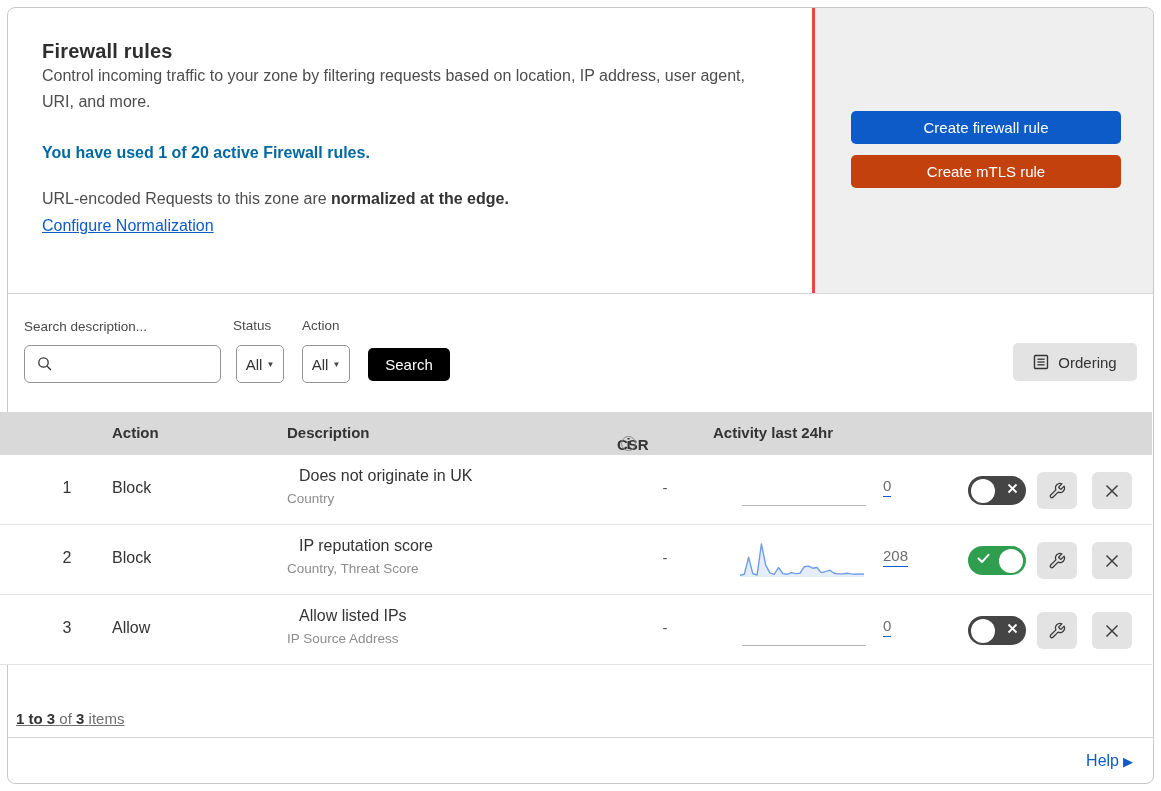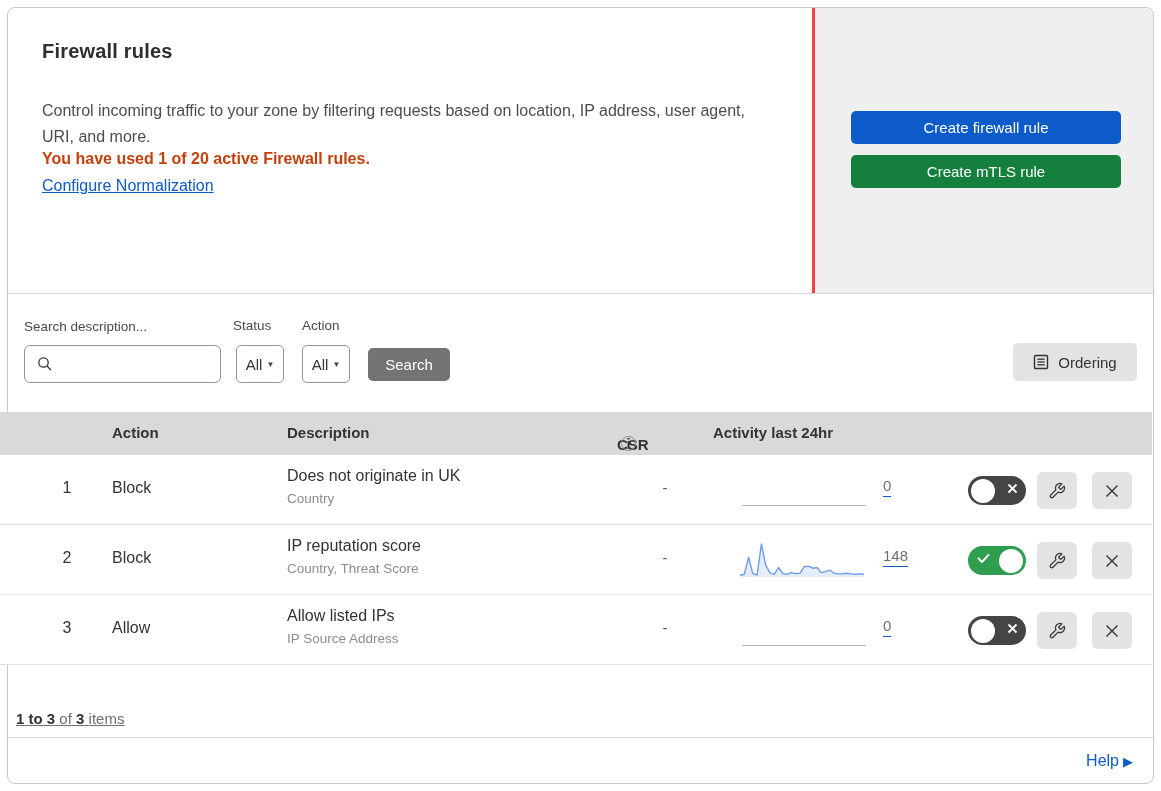--- a/index.html
+++ b/index.html
@@ -4,22 +4,22 @@
 <style>
   * { box-sizing: border-box; margin: 0; padding: 0; }
   html,body { width:1161px; height:791px; background:#fff; font-family:"Liberation Sans", sans-serif; color:#333; }
   .card { position:absolute; left:7px; top:7px; width:1147px; height:777px;
           border:1px solid #c9c9c9; border-radius:8px; background:#fff; }
 
   
   .top-section { position:absolute; left:0; top:0; width:100%; height:286px; border-bottom:1px solid #d6d6d6; }
   .top-left { position:absolute; left:34px; top:32px; width:716px; }
   .page-title { font-size:20px; font-weight:600; color:#2e2e2e; letter-spacing:.2px; }
-  .page-desc { margin-top:35px; font-size:16px; line-height:26px; color:#4d4d4d; }
-  .usage-line { font-size:16px; font-weight:bold; color:#c2410c; }
+  .page-desc { margin-top:0; font-size:16px; line-height:26px; color:#4d4d4d; }
+  .usage-line { margin-top:29px; font-size:16px; font-weight:bold; color:#0369a1; }
   .norm-line { margin-top:28px; font-size:16px; color:#4d4d4d; }
   .norm-line b { color:#333; }
   .config-link { display:inline-block; margin-top:9px; font-size:16px; text-decoration:underline; cursor:pointer; }
   .top-right { position:absolute; left:804px; top:0; width:341px; height:285px;
                background:#efefef; border-left:3px solid #ef4444; border-radius:0 8px 0 0; }
   .blue-btn { position:absolute; left:36px; width:270px; height:33px; border:none; border-radius:5px;
               color:#fff; font-size:15px; font-family:inherit; cursor:pointer; text-align:center; line-height:33px; }
 
   
   .flt-label { position:absolute; font-size:13.5px; color:#4a4a4a; }
@@ -39,21 +39,21 @@
 
   
   .tbl-head { position:absolute; left:-8px; top:404px; width:1152px; height:43px; background:#d9d9d9; }
   .tbl-head span { position:absolute; top:12px; font-size:15px; font-weight:600; color:#333; }
   .info-icon { display:inline-block; width:15px; height:15px; border:1px solid #8a8a8a; border-radius:50%;
                color:#8a8a8a; font-size:10px; font-weight:600; text-align:center; line-height:13px; vertical-align:1px; }
   .tbl-row { position:absolute; left:-8px; width:1152px; height:70px; border-bottom:1px solid #e2e2e2; background:#fff; }
   .row-num { position:absolute; left:52px; top:24px; width:30px; text-align:center; font-size:16px; color:#333; }
   .row-action { position:absolute; left:112px; top:24px; font-size:16px; color:#333; }
   .row-desc { position:absolute; left:287px; top:12px; }
-  .row-desc .title { font-size:16px; color:#333; }
+  .row-desc .title { font-size:16px; color:#333;margin-left:12px; }
   .row-desc .sub { margin-top:6px; font-size:13.5px; color:#8d8d8d; }
   .row-csr { position:absolute; left:648px; top:24px; width:34px; text-align:center; font-size:15px; color:#555; }
   .spark-wrap { position:absolute; left:739px; top:16px; width:126px; height:38px; }
   .flat-line { position:absolute; left:742px; top:50px; width:124px; border-top:1px solid #b5b5b5; }
   .row-count { position:absolute; left:883px; top:22px; font-size:15px; color:#6e6e6e; cursor:pointer;
                border-bottom:1px solid #0d5bc9; padding-bottom:2px; }
   .toggle { position:absolute; left:968px; top:21px; width:58px; height:29px; border-radius:15px; cursor:pointer; }
   .toggle .knob { position:absolute; top:2.5px; width:24px; height:24px; border-radius:50%; background:#fff; }
   .toggle.off .knob { left:3px; }
   .toggle.on  .knob { right:3px; }
@@ -75,25 +75,26 @@
 </head>
 <body>
 
 <div class="card">
 
   <div class="top-section">
     <div class="top-left">
       <div class="page-title">Firewall rules</div>
       <div class="page-desc">Control incoming traffic to your zone by filtering requests based on location, IP address, user agent, URI, and more.</div>
       <div class="usage-line">You have used 1 of 20 active Firewall rules.</div>
+      <div class="norm-line"><span>URL-encoded Requests to this zone are </span><b>normalized at the edge.</b></div>
       <a class="config-link accent-text" style="color: rgb(13, 91, 201);">Configure Normalization</a>
     </div>
     <div class="top-right">
       <button class="blue-btn accent-bg" style="top: 103px; background: rgb(13, 91, 201);">Create firewall rule</button>
-      <button class="blue-btn accent-bg" style="top: 147px; background: #15803d;">Create mTLS rule</button>
+      <button class="blue-btn accent-bg" style="top: 147px; background: #c2410c;">Create mTLS rule</button>
     </div>
   </div>
 
   <div class="flt-label" style="left:16px; top:311px;">Search description...</div>
   <div class="search-box">
     <svg width="16" height="16" viewBox="0 0 16 16">
       <circle cx="6.5" cy="6.5" r="4.7" fill="none" stroke="#333" stroke-width="1.3"></circle>
       <line x1="10.2" y1="10.2" x2="14" y2="14" stroke="#333" stroke-width="1.3"></line>
     </svg>
     <input type="text" value="" style="">
@@ -104,21 +105,21 @@
     <span>All</span>
     <span class="caret">▼</span>
   </div>
 
   <div class="flt-label" style="left:294px; top:310px;">Action</div>
   <div class="dropdown" style="left:294px;">
     <span>All</span>
     <span class="caret">▼</span>
   </div>
 
-  <button class="search-btn accent-bg" style="background: #737373;">Search</button>
+  <button class="search-btn accent-bg" style="background: #000000;">Search</button>
 
   <button class="ordering-btn">
     <svg width="16" height="16" viewBox="0 0 16 16">
       <rect x="1.5" y="1.5" width="13" height="13" rx="1" fill="none" stroke="#333" stroke-width="1.4"></rect>
       <line x1="4.4" y1="5.2" x2="11.6" y2="5.2" stroke="#333" stroke-width="1.3"></line>
       <line x1="4.4" y1="8" x2="11.6" y2="8" stroke="#333" stroke-width="1.3"></line>
       <line x1="4.4" y1="10.8" x2="11.6" y2="10.8" stroke="#333" stroke-width="1.3"></line>
     </svg>
     <span>Ordering</span>
   </button>
@@ -167,21 +168,21 @@
       <div class="title">IP reputation score</div>
       <div class="sub">Country, Threat Score</div>
     </div>
     <div class="row-csr">-</div>
     <div class="spark-wrap">
       <svg id="sparkline-svg" width="126" height="38" viewBox="0 0 126 38">
           <polygon points="1,36 1.0,34.3 5.3,33.3 9.6,16.3 13.8,32.6 18.1,34.0 22.4,3.0 26.7,24.1 30.9,31.9 35.2,33.3 39.5,26.5 43.8,32.6 48.0,33.3 52.3,31.6 56.6,32.6 60.9,32.3 65.1,25.8 69.4,25.1 73.7,27.2 78.0,26.5 82.2,31.6 86.5,30.6 90.8,29.2 95.1,32.3 99.3,32.9 103.6,32.9 107.9,32.3 112.2,32.9 116.4,33.3 120.7,32.9 125.0,33.3 125,36" fill="rgba(109,156,235,0.18)"></polygon>
           <polyline points="1.0,34.3 5.3,33.3 9.6,16.3 13.8,32.6 18.1,34.0 22.4,3.0 26.7,24.1 30.9,31.9 35.2,33.3 39.5,26.5 43.8,32.6 48.0,33.3 52.3,31.6 56.6,32.6 60.9,32.3 65.1,25.8 69.4,25.1 73.7,27.2 78.0,26.5 82.2,31.6 86.5,30.6 90.8,29.2 95.1,32.3 99.3,32.9 103.6,32.9 107.9,32.3 112.2,32.9 116.4,33.3 120.7,32.9 125.0,33.3" fill="none" stroke="#6d9ceb" stroke-width="1.4" stroke-linejoin="round"></polyline>
         </svg>
     </div>
-    <a class="row-count">148</a>
+    <a class="row-count">208</a>
     <div class="toggle on" style="background: rgb(47, 158, 79);">
       <span class="knob"></span>
       <svg class="glyph" width="13" height="11" viewBox="0 0 13 11">
         <polyline points="1.5,5.5 5,9 11.5,1.8" fill="none" stroke="#fff" stroke-width="1.9" stroke-linecap="round" stroke-linejoin="round"></polyline>
       </svg>
     </div>
     <button class="sq-btn wrench">
       <svg width="18" height="18" viewBox="0 0 24 24">
         <path d="M14.7 6.3a1 1 0 0 0 0 1.4l1.6 1.6a1 1 0 0 0 1.4 0l3.77-3.77a6 6 0 0 1-7.94 7.94l-6.91 6.91a2.12 2.12 0 0 1-3-3l6.91-6.91a6 6 0 0 1 7.94-7.94l-3.76 3.76z" fill="none" stroke="#3a3a3a" stroke-width="1.7" stroke-linecap="round" stroke-linejoin="round"></path>
       </svg>

